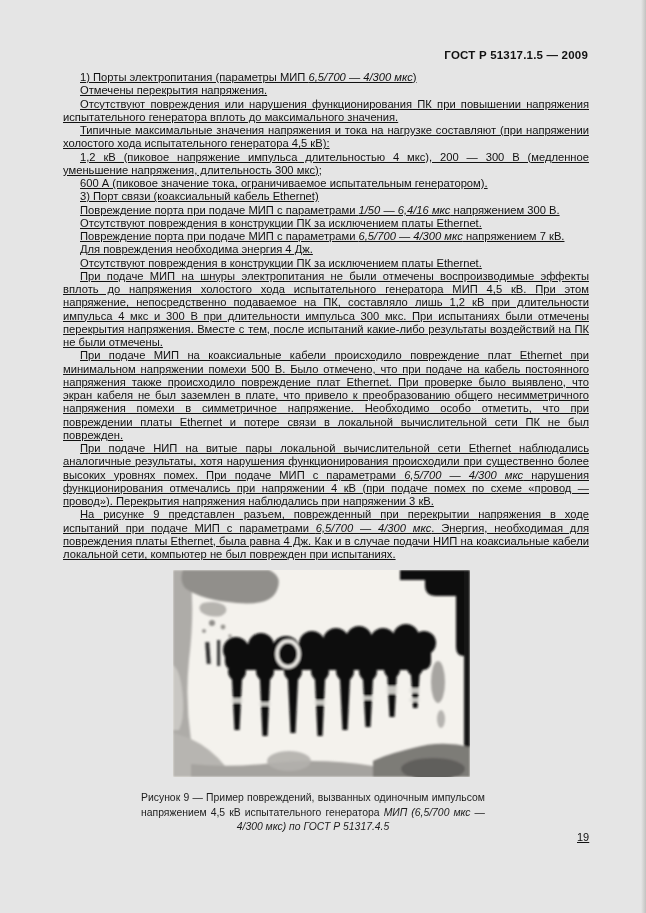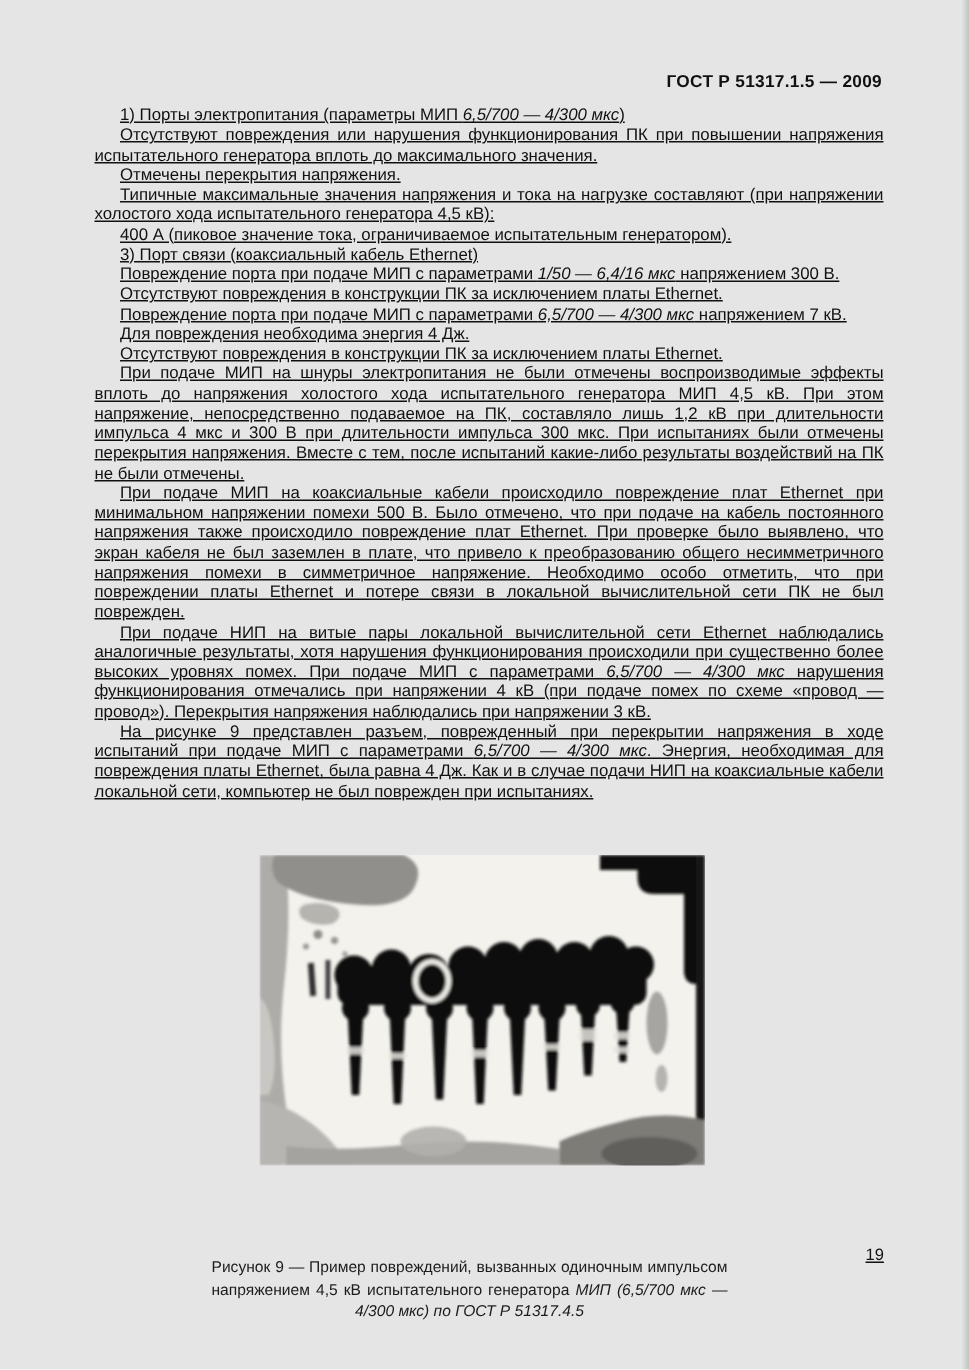--- a/index.html
+++ b/index.html
@@ -29,41 +29,41 @@
   .it{font-style:italic;}
   .photo{
     position:absolute;top:570px;left:173px;width:297px;height:207px;
   }
   .photo svg{display:block;}
   .fig-caption{
     position:absolute;top:791px;left:141px;width:344px;
     font-size:10.4px;line-height:14.6px;
     text-align:justify;text-align-last:center;
     color:#1c1c1c;
-    margin-top:48px;
   }
   .page-number{
     position:absolute;top:831px;left:577px;
     font-size:11px;
     text-decoration:underline;
   }
 </style>
 </head>
 <body>
 
 <div class="page">
 
   <div class="std-header">ГОСТ Р 51317.1.5 — 2009</div>
 
   <div class="body-text">
       <p class="para"><span>1) Порты электропитания (параметры МИП </span><span class="it">6,5/700 — 4/300 мкс</span><span>)</span></p>
+      <p class="para"><span>Отмечены перекрытия напряжения.</span></p>
       <p class="para"><span>Отсутствуют повреждения или нарушения функционирования ПК при повышении напряжения испытательного генератора вплоть до максимального значения.</span></p>
-      <p class="para"><span>Отмечены перекрытия напряжения.</span></p>
       <p class="para"><span>Типичные максимальные значения напряжения и тока на нагрузке составляют (при напряжении холостого хода испытательного генератора 4,5 кВ):</span></p>
-      <p class="para"><span>400 А (пиковое значение тока, ограничиваемое испытательным генератором).</span></p>
+      <p class="para"><span>1,2 кВ (пиковое напряжение импульса длительностью 4 мкс), 200 — 300 В (медленное уменьшение напряжения, длительность 300 мкс);</span></p>
+      <p class="para"><span>600 А (пиковое значение тока, ограничиваемое испытательным генератором).</span></p>
       <p class="para"><span>3) Порт связи (коаксиальный кабель Ethernet)</span></p>
       <p class="para"><span>Повреждение порта при подаче МИП с параметрами </span><span class="it">1/50 — 6,4/16 мкс</span><span> напряжением 300 В.</span></p>
       <p class="para"><span>Отсутствуют повреждения в конструкции ПК за исключением платы Ethernet.</span></p>
       <p class="para"><span>Повреждение порта при подаче МИП с параметрами </span><span class="it">6,5/700 — 4/300 мкс</span><span> напряжением  7 кВ.</span></p>
       <p class="para"><span>Для повреждения необходима энергия 4 Дж.</span></p>
       <p class="para"><span>Отсутствуют повреждения в конструкции ПК за исключением платы Ethernet.</span></p>
       <p class="para"><span>При подаче МИП  на шнуры электропитания не были отмечены воспроизводимые эффекты  вплоть до напряжения холостого хода испытательного генератора МИП 4,5 кВ. При этом напряжение, непосредственно подаваемое на ПК, составляло лишь 1,2 кВ  при длительности импульса 4 мкс и 300 В при длительности импульса 300 мкс. При испытаниях были отмечены перекрытия напряжения. Вместе с тем, после  испытаний какие-либо результаты воздействий на ПК  не были отмечены.</span></p>
       <p class="para"><span>При подаче МИП  на коаксиальные кабели происходило повреждение плат Ethernet  при минимальном напряжении помехи 500 В. Было отмечено, что при подаче на кабель постоянного напряжения также происходило повреждение плат Ethernet.  При проверке было выявлено, что экран кабеля не был заземлен в плате, что привело к преобразованию общего несимметричного напряжения помехи в симметричное напряжение.  Необходимо особо отметить, что при повреждении платы Ethernet и потере связи в локальной вычислительной сети ПК не был поврежден.</span></p>
       <p class="para"><span>При подаче НИП на витые пары локальной вычислительной сети  Ethernet наблюдались аналогичные результаты, хотя нарушения функционирования происходили при существенно более высоких уровнях помех. При подаче МИП  с параметрами </span><span class="it">6,5/700 — 4/300 мкс</span><span> нарушения функционирования отмечались при напряжении 4  кВ  (при подаче помех по схеме «провод — провод»). Перекрытия напряжения  наблюдались  при  напряжении 3  кВ.</span></p>
       <p class="para"><span>На рисунке 9  представлен разъем, поврежденный при перекрытии напряжения в ходе испытаний  при подаче  МИП с  параметрами  </span><span class="it">6,5/700 — 4/300  мкс</span><span>. Энергия, необходимая для повреждения платы Ethernet, была равна 4 Дж. Как и в случае подачи НИП на коаксиальные кабели локальной сети, компьютер не был поврежден  при  испытаниях.</span></p>

